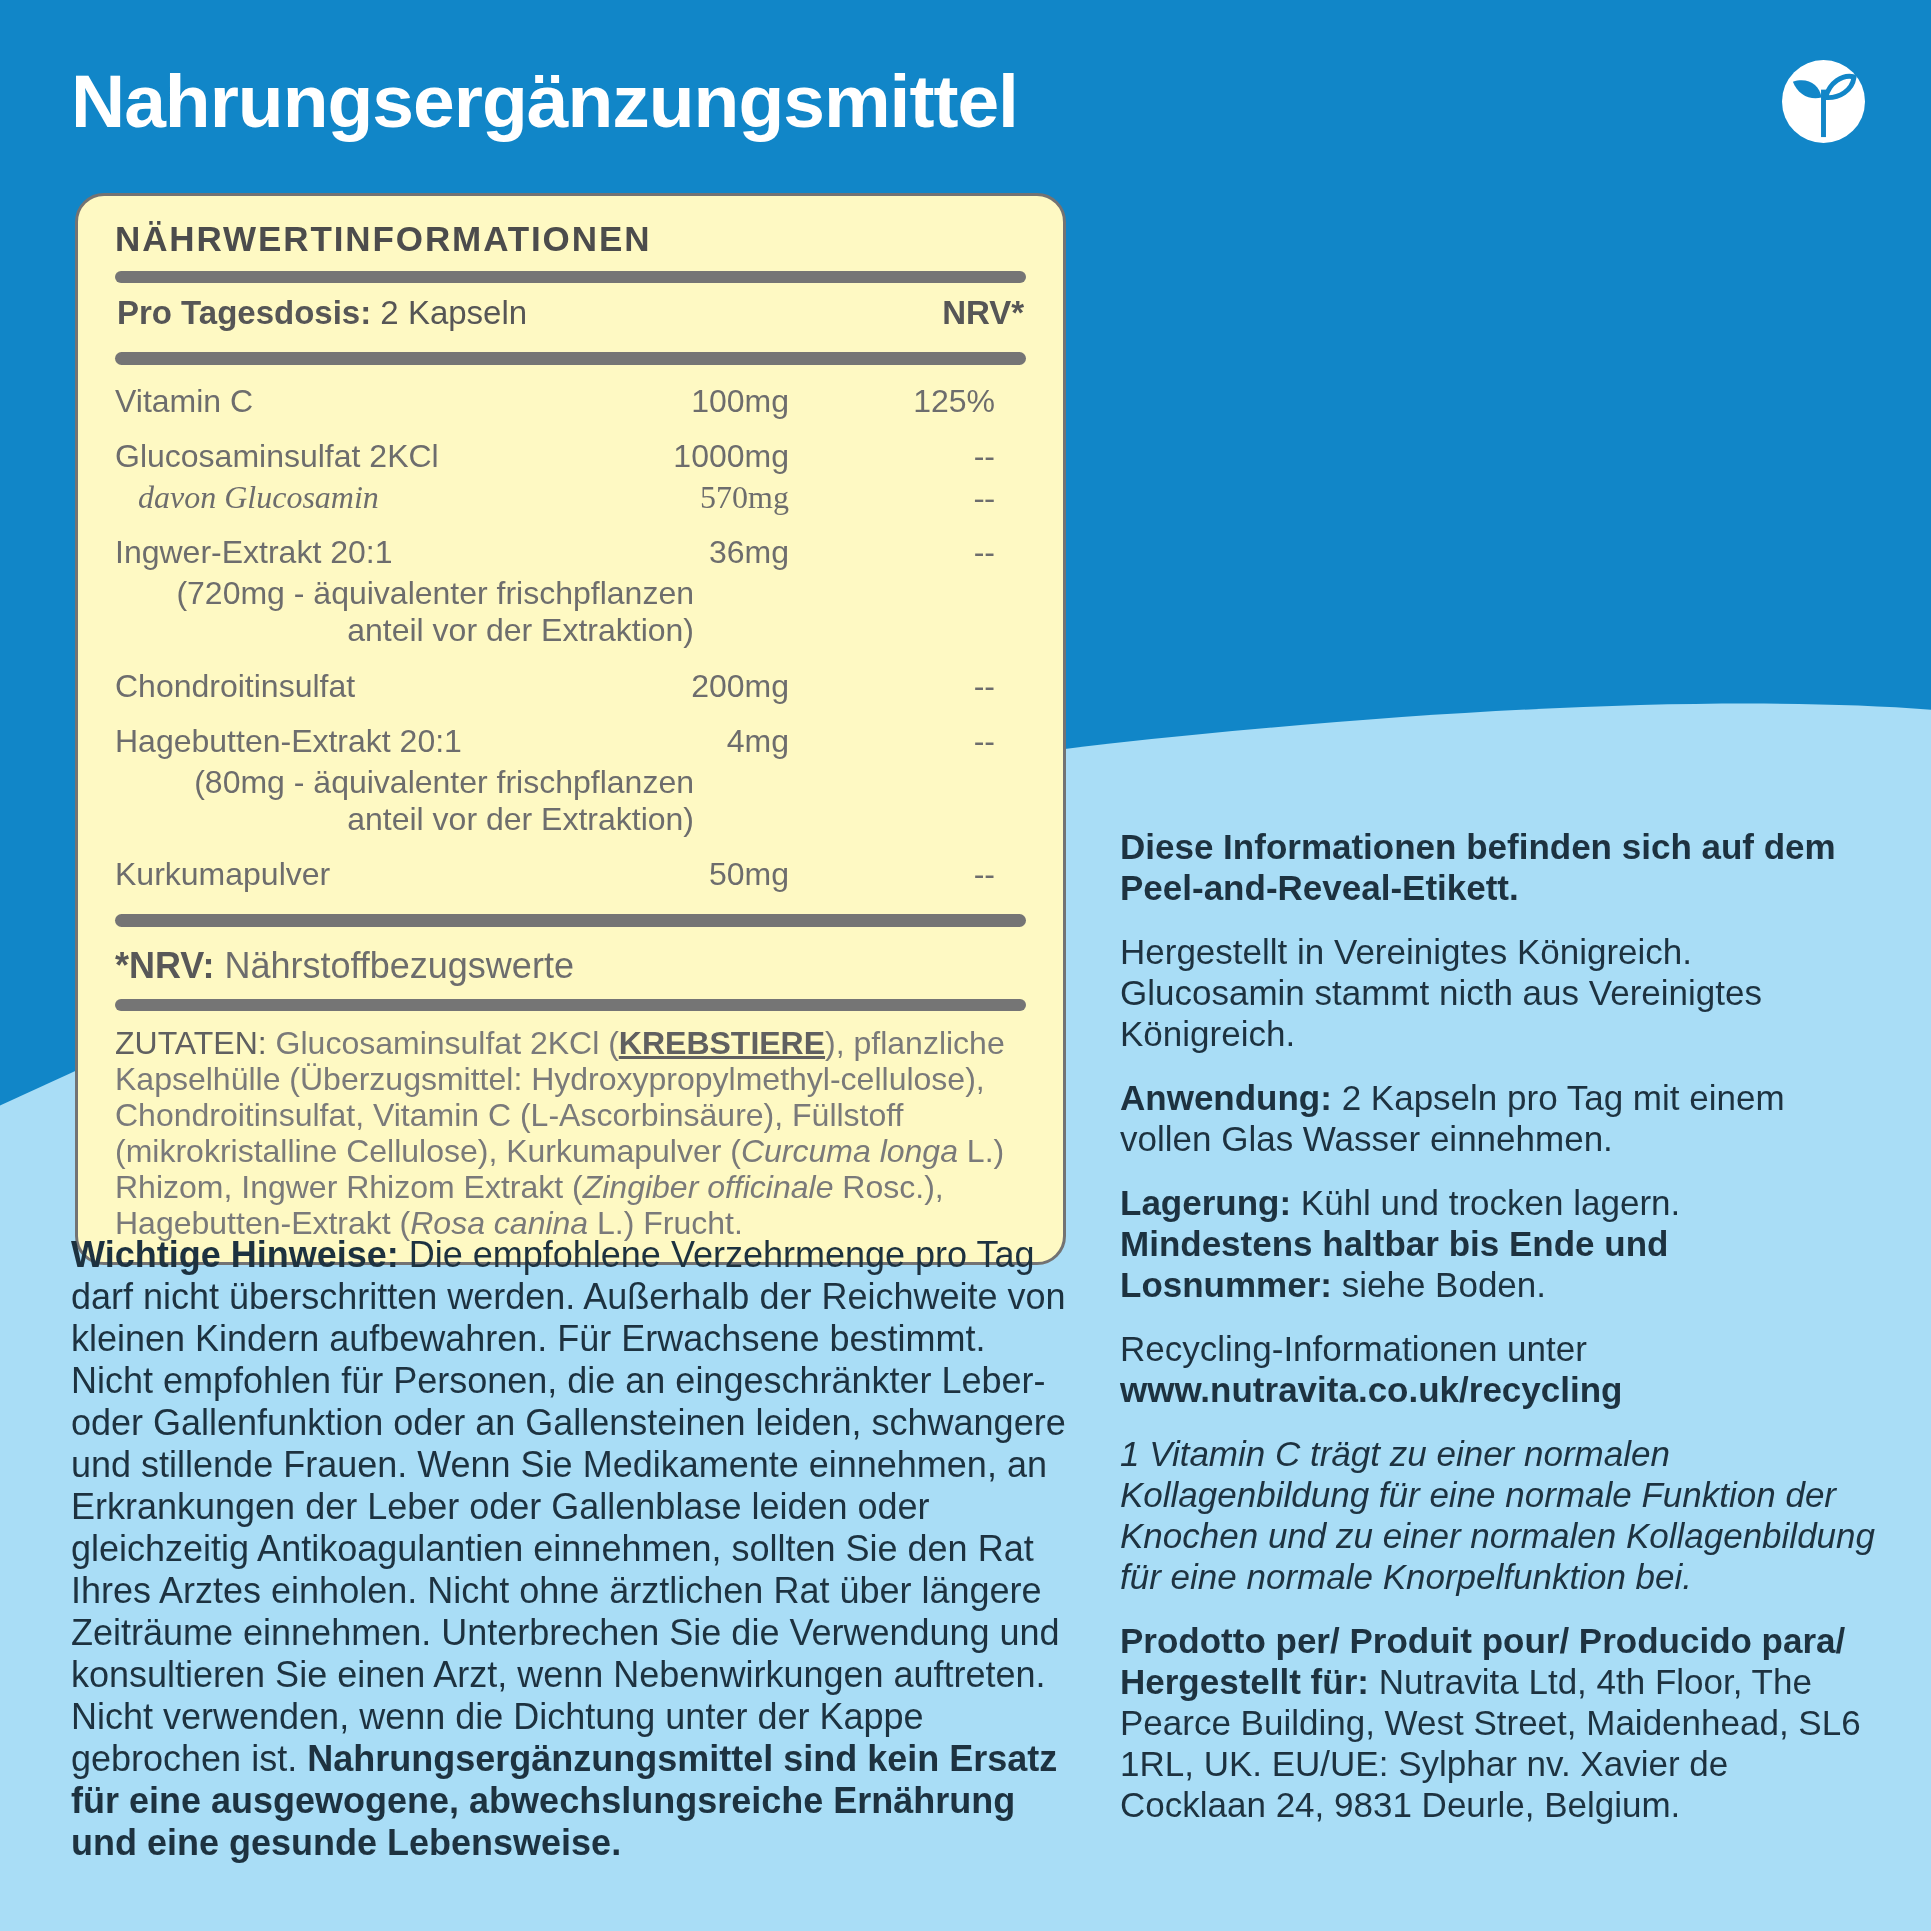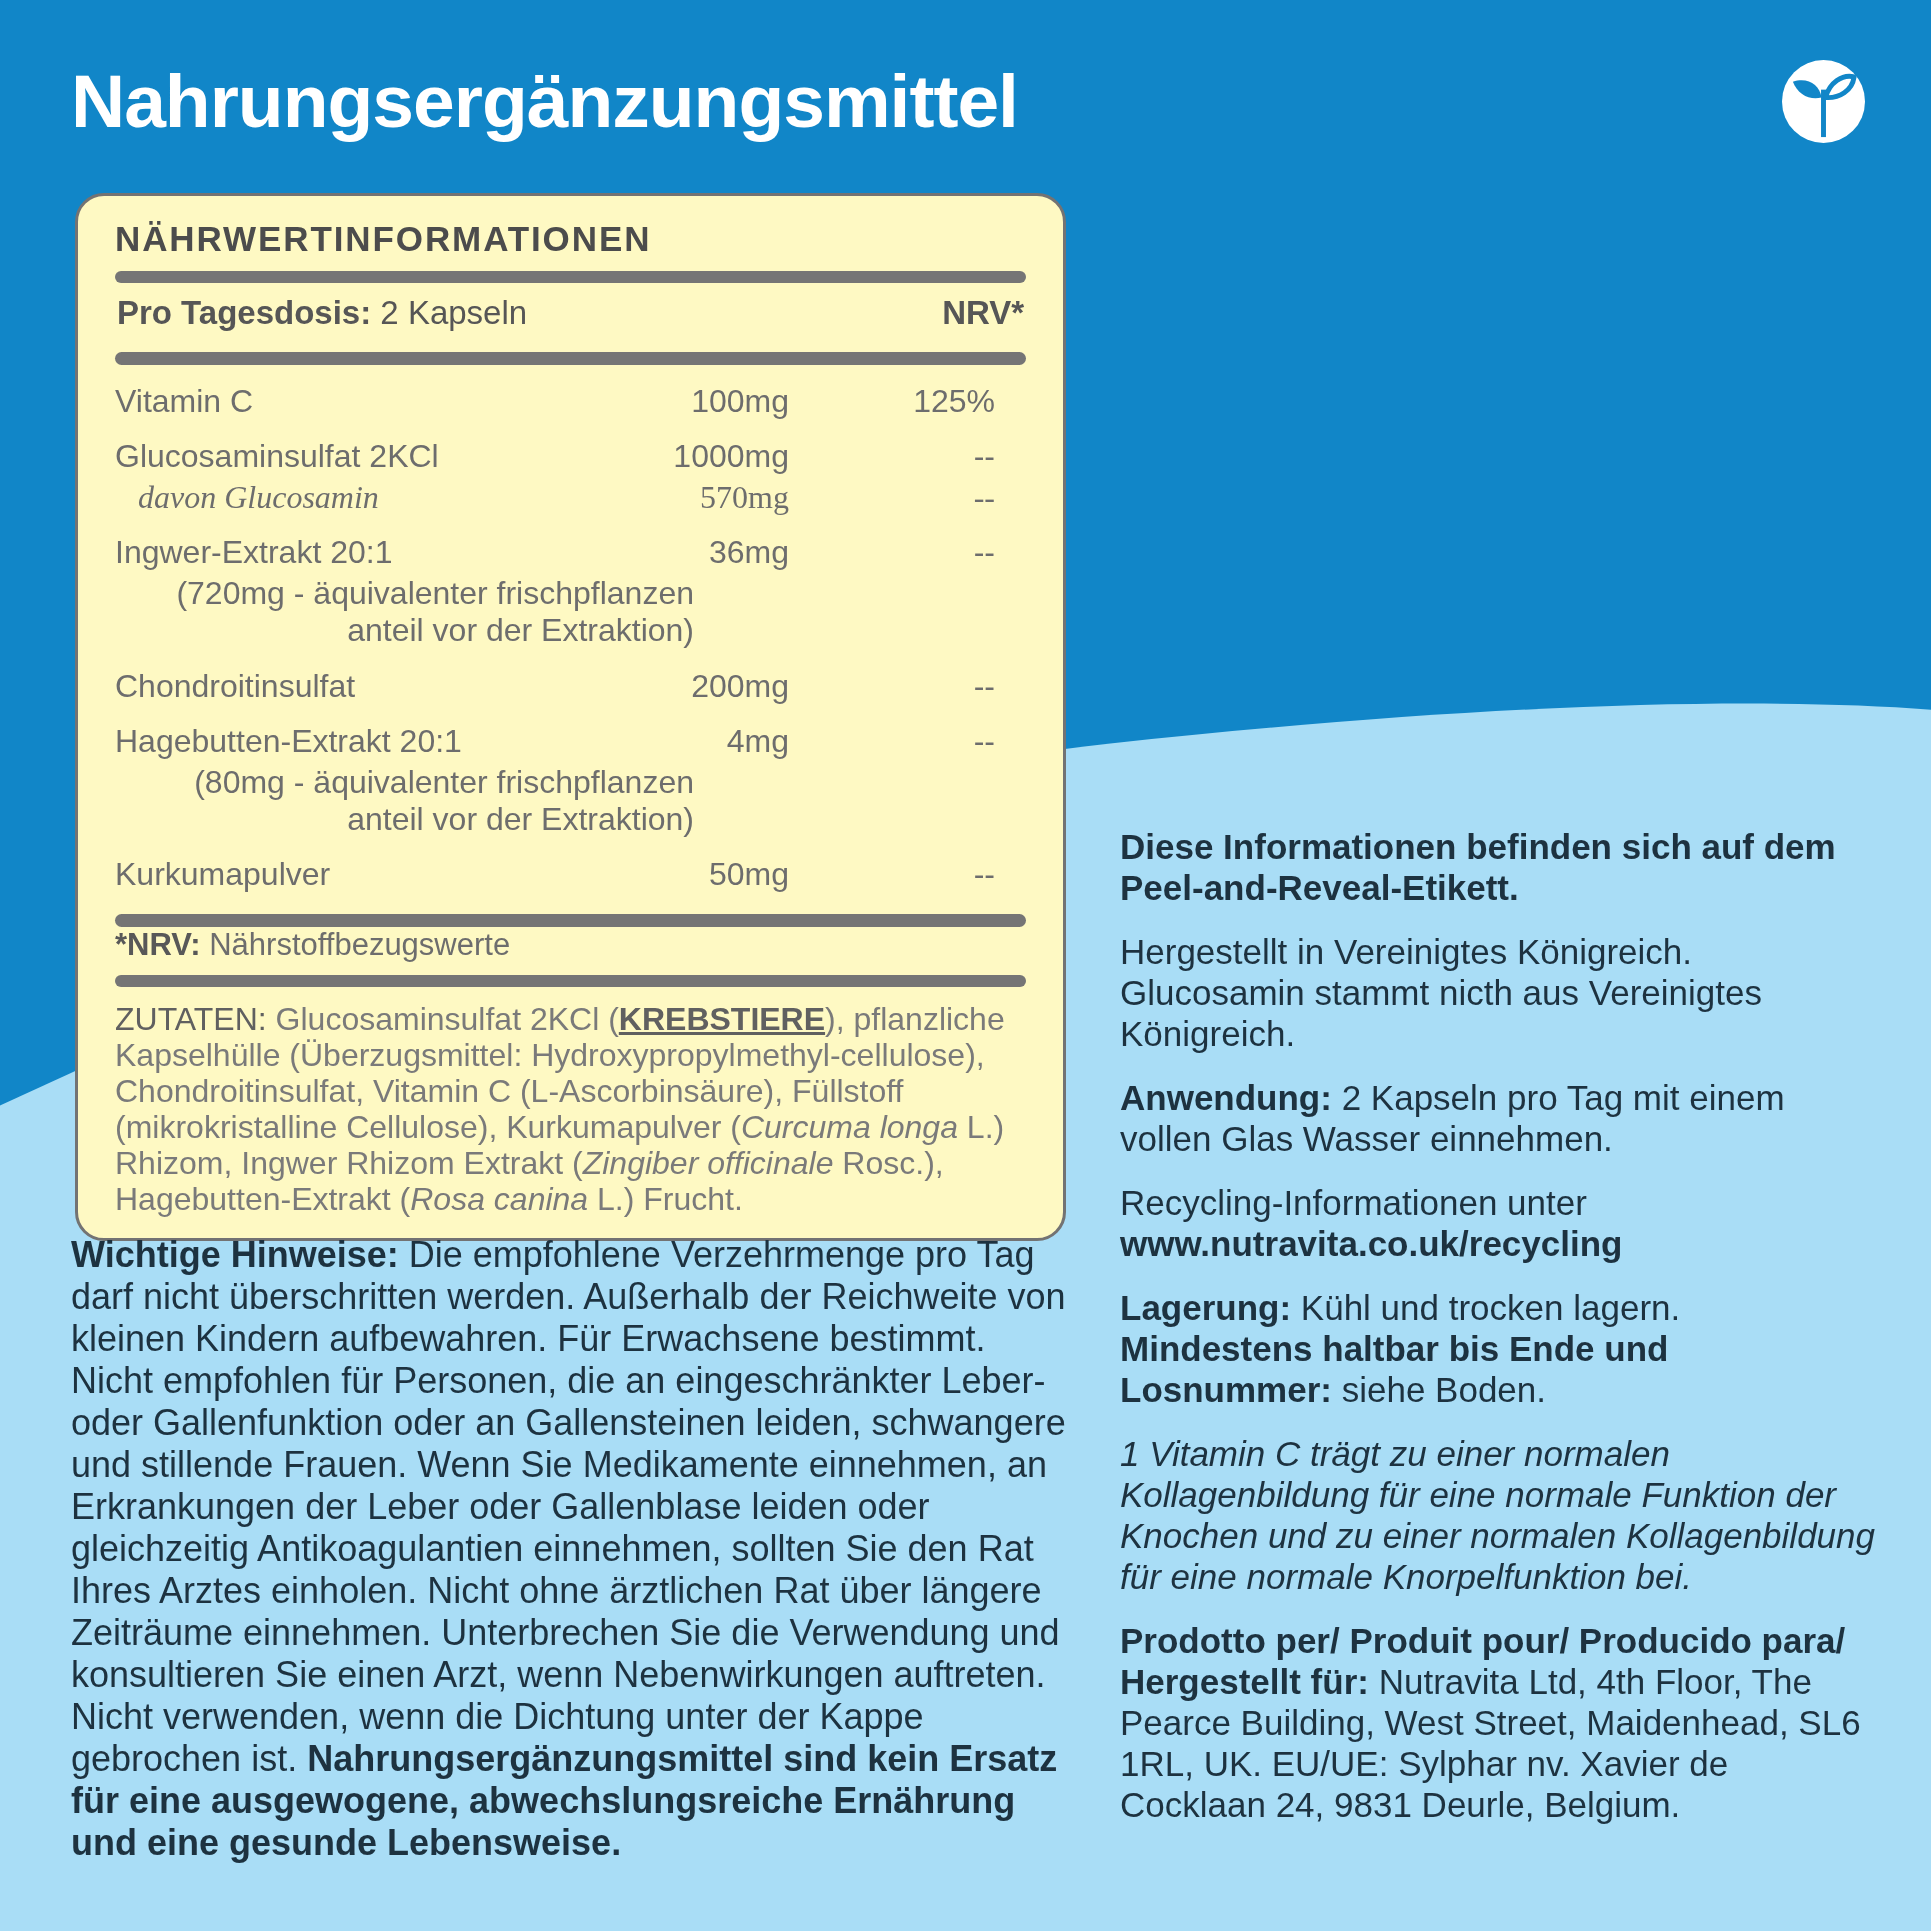--- a/index.html
+++ b/index.html
@@ -22,21 +22,21 @@
         padding:10.6px 1.9px 8.7px 1.9px;font-size:33px;color:#565656;}
   .b{font-weight:700;}
   .trow{display:grid;grid-template-columns:518px 156px 206px;align-items:start;
         margin-top:18.3px;font-size:32px;line-height:37px;}
   .trow.sub{margin-top:3.9px;font-family:Liberation Serif, serif;}
   .tname{color:#6d6d6d;}
   .sub .tname{font-style:italic;padding-left:23px;color:#6d6d6d;}
   .tamt{text-align:right;color:#6d6d6d;}
   .tnrv{text-align:right;color:#6d6d6d;}
   .tnote{grid-column:1/-1;max-width:579px;margin-top:4px;color:#6d6d6d;text-align:right;}
-  .tfoot{margin-top:0;font-size:31px;color:#6d6d6d;}
+  .tfoot{margin-top:18px;font-size:36px;color:#6d6d6d;}
   .tfoot .b{color:#585858;}
   .ingredients{margin:13.5px 0 0 0;font-size:32px;line-height:36px;color:#7a7a7a;}
   .zb{font-weight:400;color:#606060;}
   .zu{font-weight:700;color:#606060;text-decoration:underline;}
   .zi{font-style:italic;}
 
   
   .warnings{position:absolute;left:71px;top:1234px;width:1006px;margin:0;
         font-size:36px;line-height:42px;color:#1d3240;}
   .wb{font-weight:700;}
@@ -144,26 +144,26 @@
   <div class="right-col">
     <p class="pbold">Diese Informationen befinden sich auf dem Peel-and-Reveal-Etikett.</p>
 
     <p>Hergestellt in Vereinigtes Königreich. Glucosamin stammt nicth aus Vereinigtes Königreich.</p>
 
     <p>
       <span class="pbold">Anwendung:</span><span> 2 Kapseln pro Tag mit einem vollen Glas Wasser einnehmen.</span>
     </p>
 
     <p>
-      <span>Recycling-Informationen unter</span><br>
-      <span class="pbold">www.nutravita.co.uk/recycling</span>
+      <span class="pbold">Lagerung:</span><span> Kühl und trocken lagern. </span><span class="pbold">Mindestens haltbar  bis Ende und Losnummer:</span><span> siehe Boden.</span>
     </p>
 
     <p>
-      <span class="pbold">Lagerung:</span><span> Kühl und trocken lagern. </span><span class="pbold">Mindestens haltbar  bis Ende und Losnummer:</span><span> siehe Boden.</span>
+      <span>Recycling-Informationen unter</span><br>
+      <span class="pbold">www.nutravita.co.uk/recycling</span>
     </p>
 
     <p class="pitalic">1 Vitamin C trägt zu einer normalen Kollagenbildung für eine normale Funktion der Knochen und zu einer normalen Kollagenbildung für eine normale Knorpelfunktion bei.</p>
 
     <p>
       <span class="pbold">Prodotto per/ Produit pour/ Producido para/ Hergestellt für:</span><span> Nutravita Ltd, 4th Floor, The Pearce Building, West Street, Maidenhead, SL6 1RL, UK. EU/UE: Sylphar nv. Xavier de Cocklaan 24, 9831 Deurle, Belgium.</span>
     </p>
   </div>
 
 </div>

